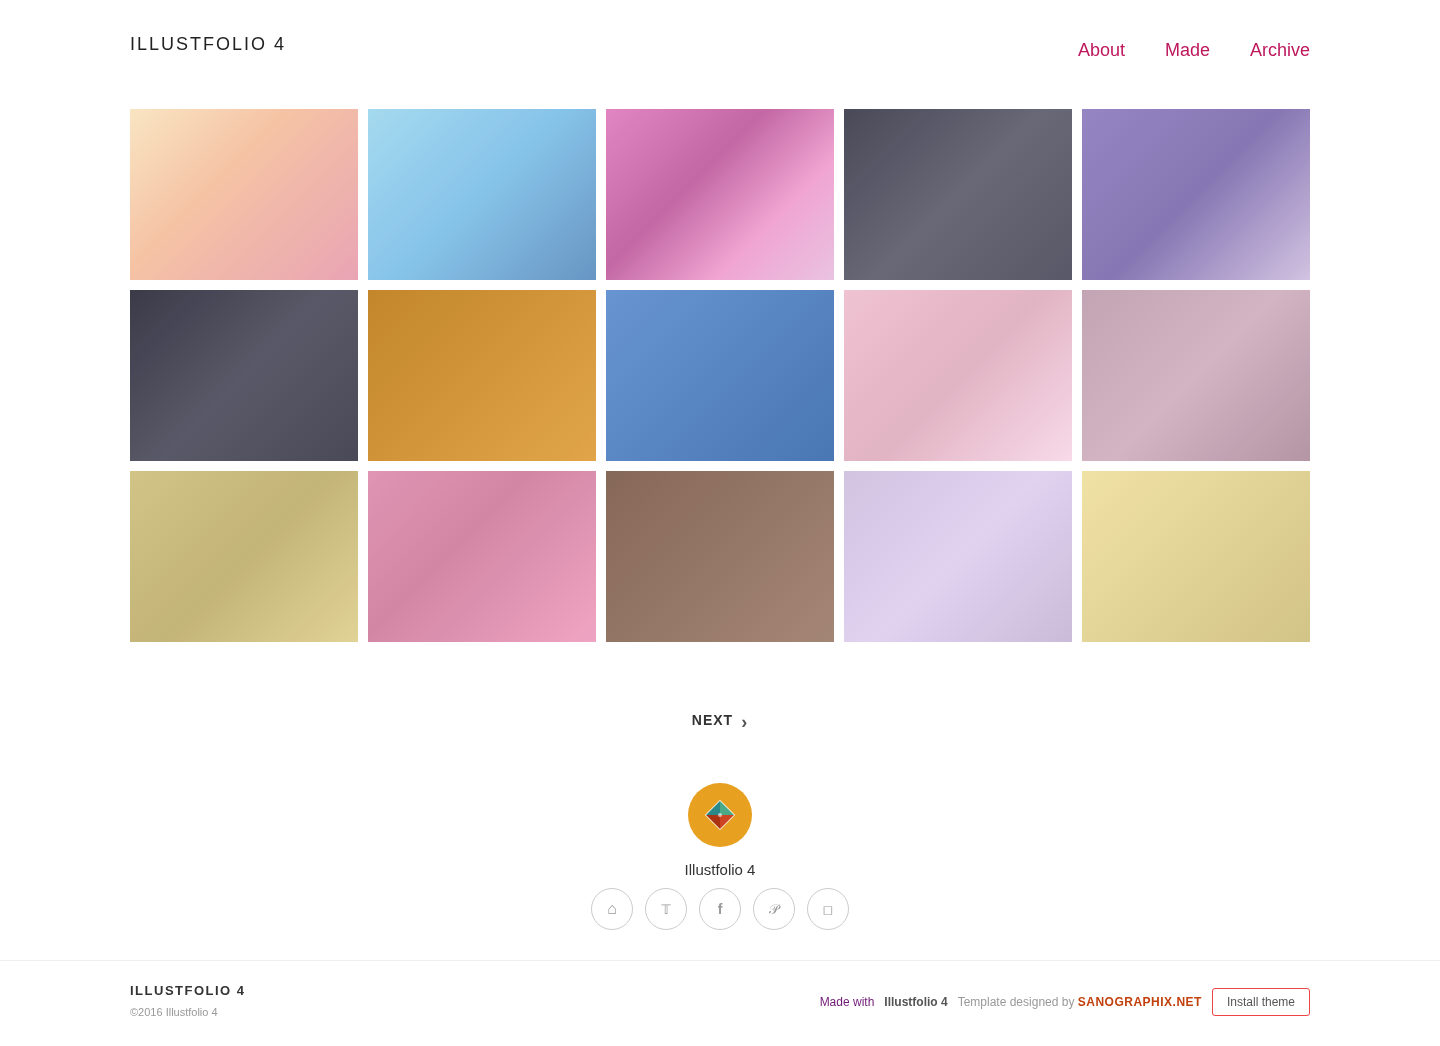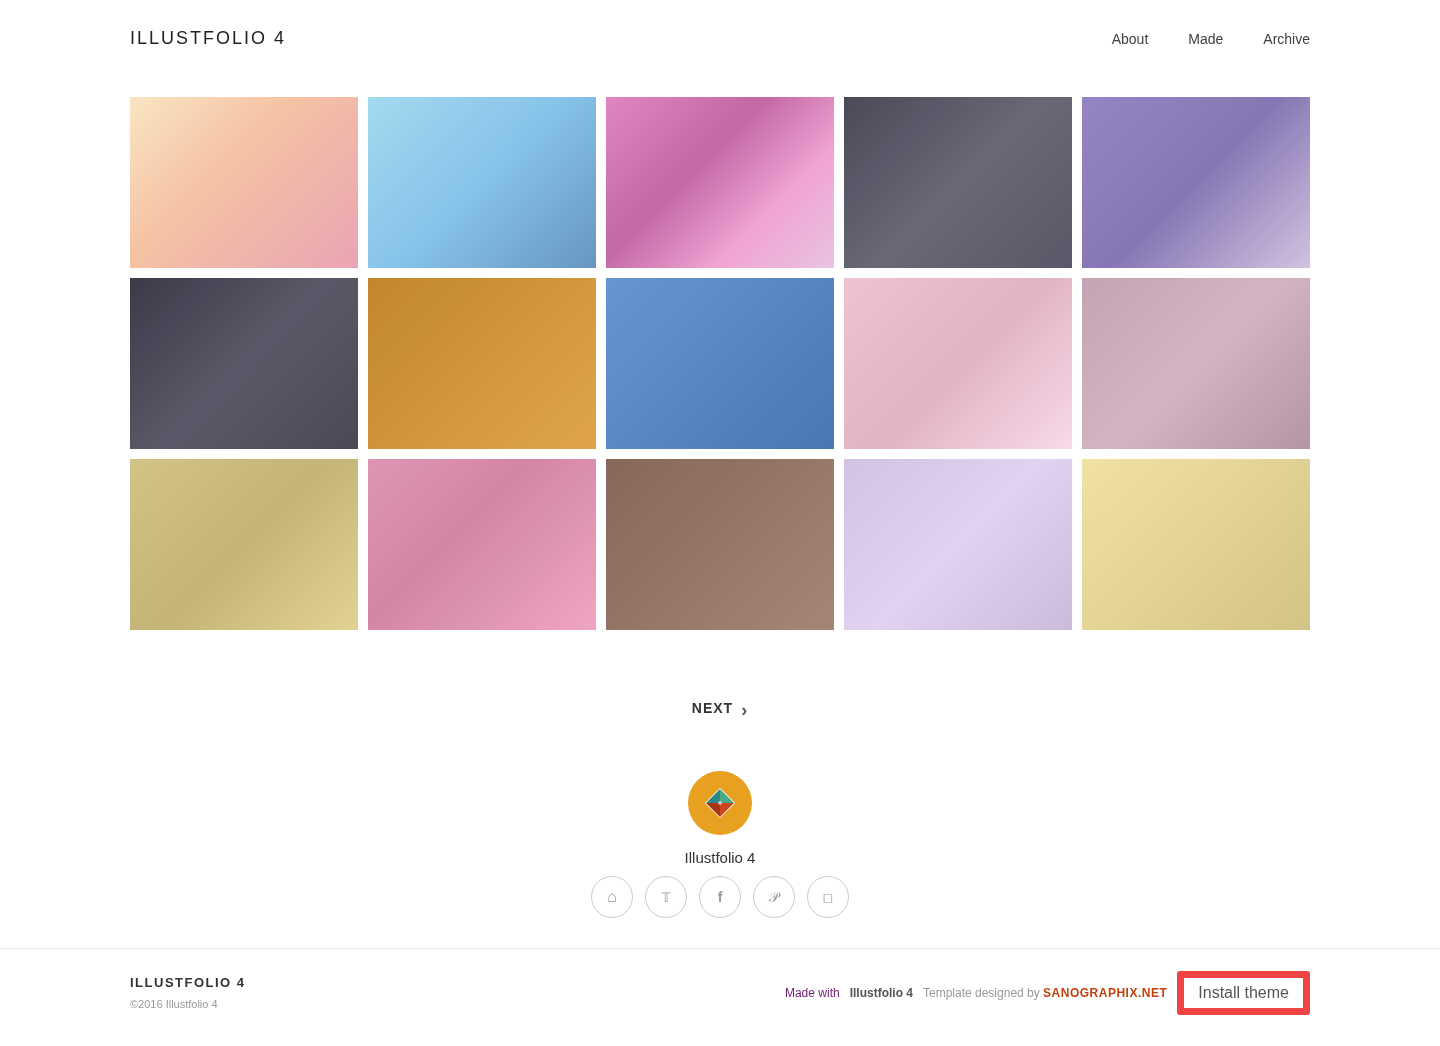--- a/index.html
+++ b/index.html
@@ -19,23 +19,24 @@
       text-transform: uppercase;
       color: #222;
     }
     nav {
       display: flex;
       gap: 40px;
       align-items: center;
     }
     nav a {
       text-decoration: none;
-      color: #404040;
-      font-size: 14px;
+      color: #be185d;
+      font-size: 18px;
       font-weight: 400;
+      margin-top: 12px;
     }
 
     
     .gallery {
       padding: 20px 130px 40px;
       display: grid;
       grid-template-columns: repeat(5, 1fr);
       gap: 10px;
     }
     .gallery-item {
@@ -184,24 +185,24 @@
       gap: 10px;
       font-size: 12px;
       color: #999;
     }
     .footer-right .made-with { color: #701a75; }
     .footer-right .theme-name { font-weight: 700; color: #555; }
     .footer-right .designer { color: #999; }
     .footer-right .designer strong { color: #c2410c; text-transform: uppercase; letter-spacing: 0.5px; }
     .install-btn {
       background: #fff;
-      border: 7px solid #ef4444;
+      border: 1px solid #ef4444;
       border-radius: 3px;
       padding: 6px 14px;
-      font-size: 16px;
+      font-size: 12px;
       color: #555;
       cursor: pointer;
     }
   </style>
 </head>
 <body>
 
 <header>
   <div class="site-title">ILLUSTFOLIO 4</div>
   <nav>

